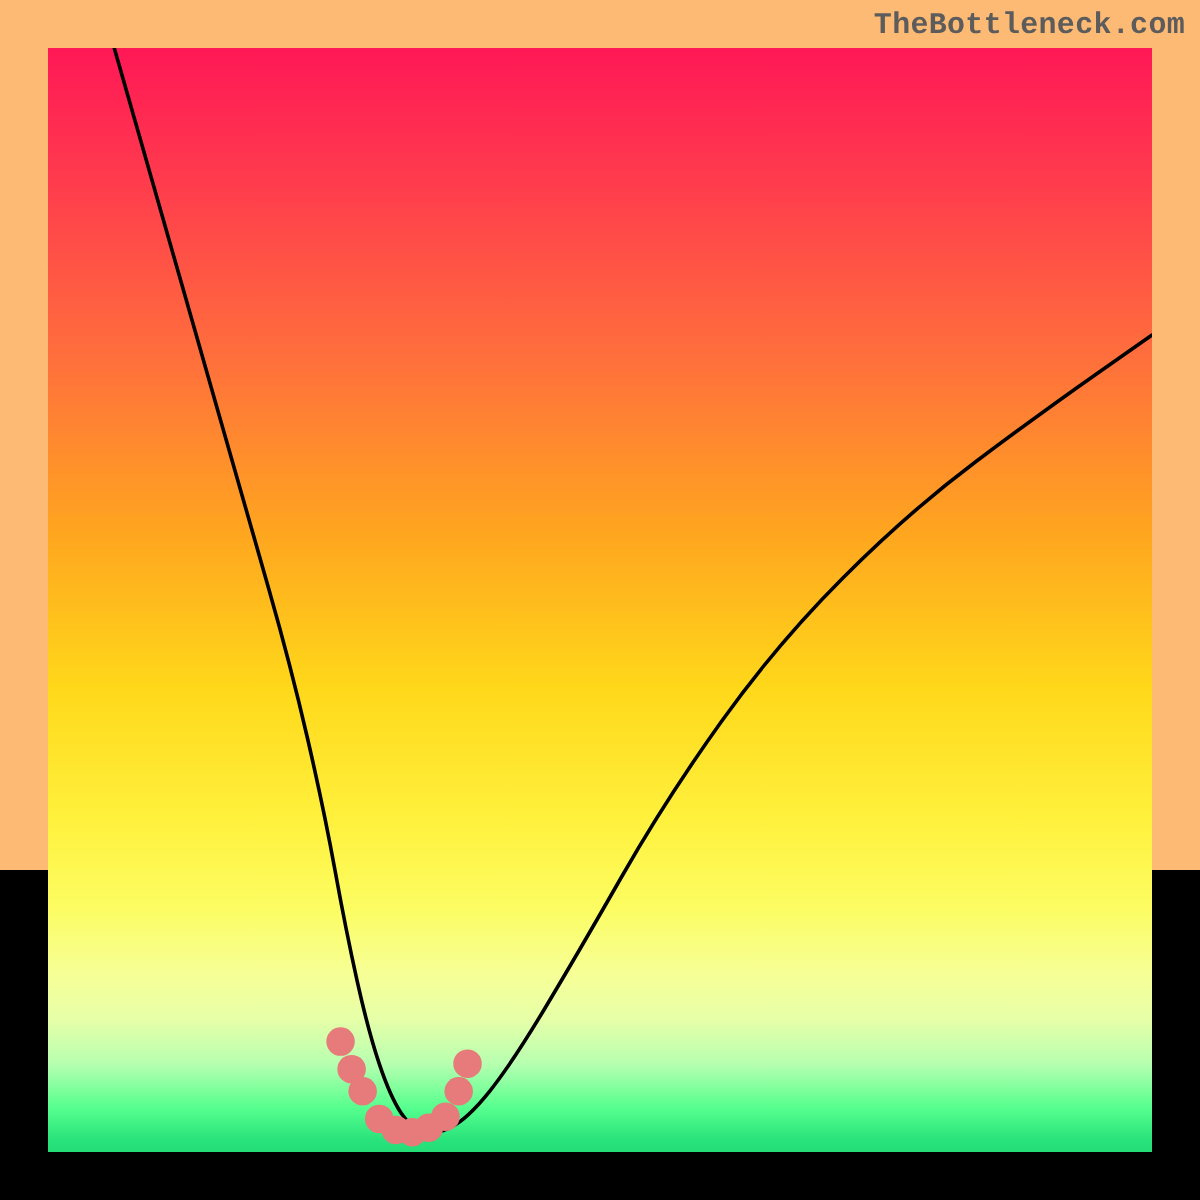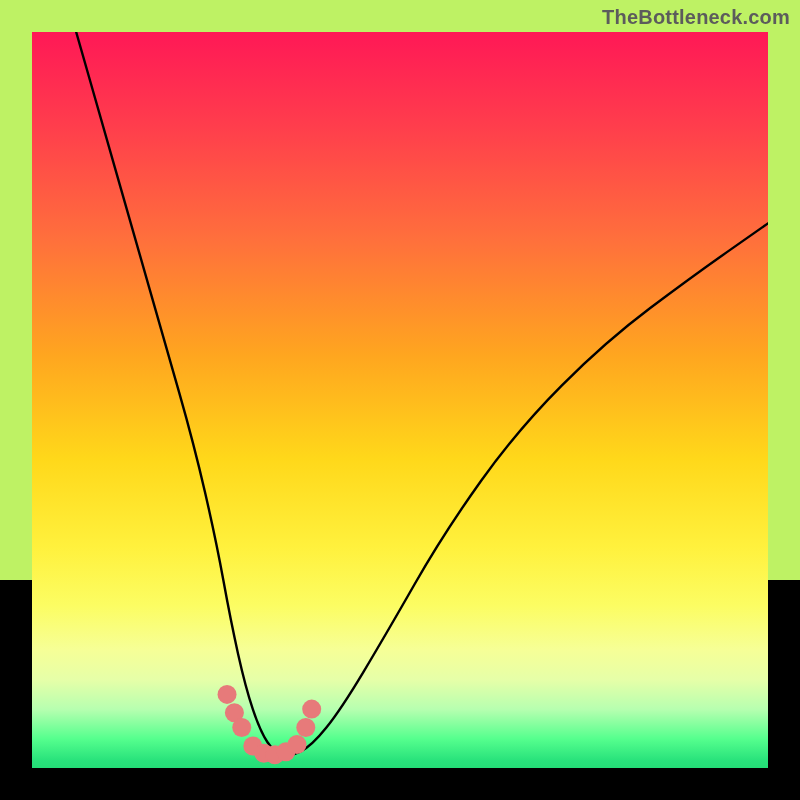--- a/index.html
+++ b/index.html
@@ -10,21 +10,22 @@
     overflow: hidden;
     background: #000;
     font-family: Arial, Helvetica, sans-serif;
   }
   .frame {
     position: absolute;
     left: 0;
     top: 0;
     width: 800px;
     height: 580px;
-    background: #bef264;
+    background: #fdba74;
+    font-family: Liberation Mono, monospace;
   }
   .plot {
     position: absolute;
     left: 32px;
     top: 32px;
     width: 736px;
     height: 736px;
     background: linear-gradient(
       to bottom,
       #ff1856 0%,

